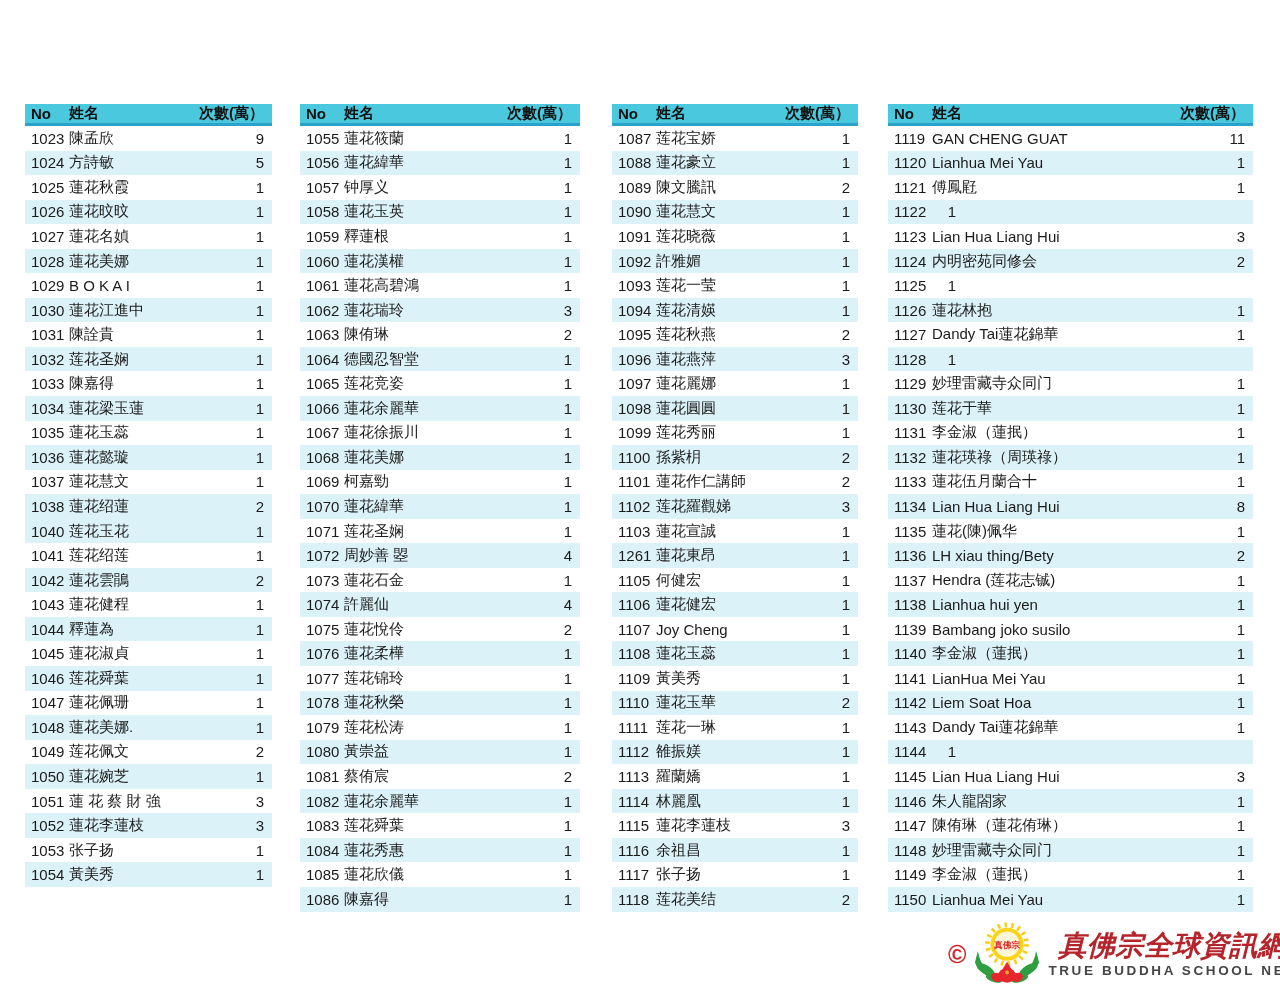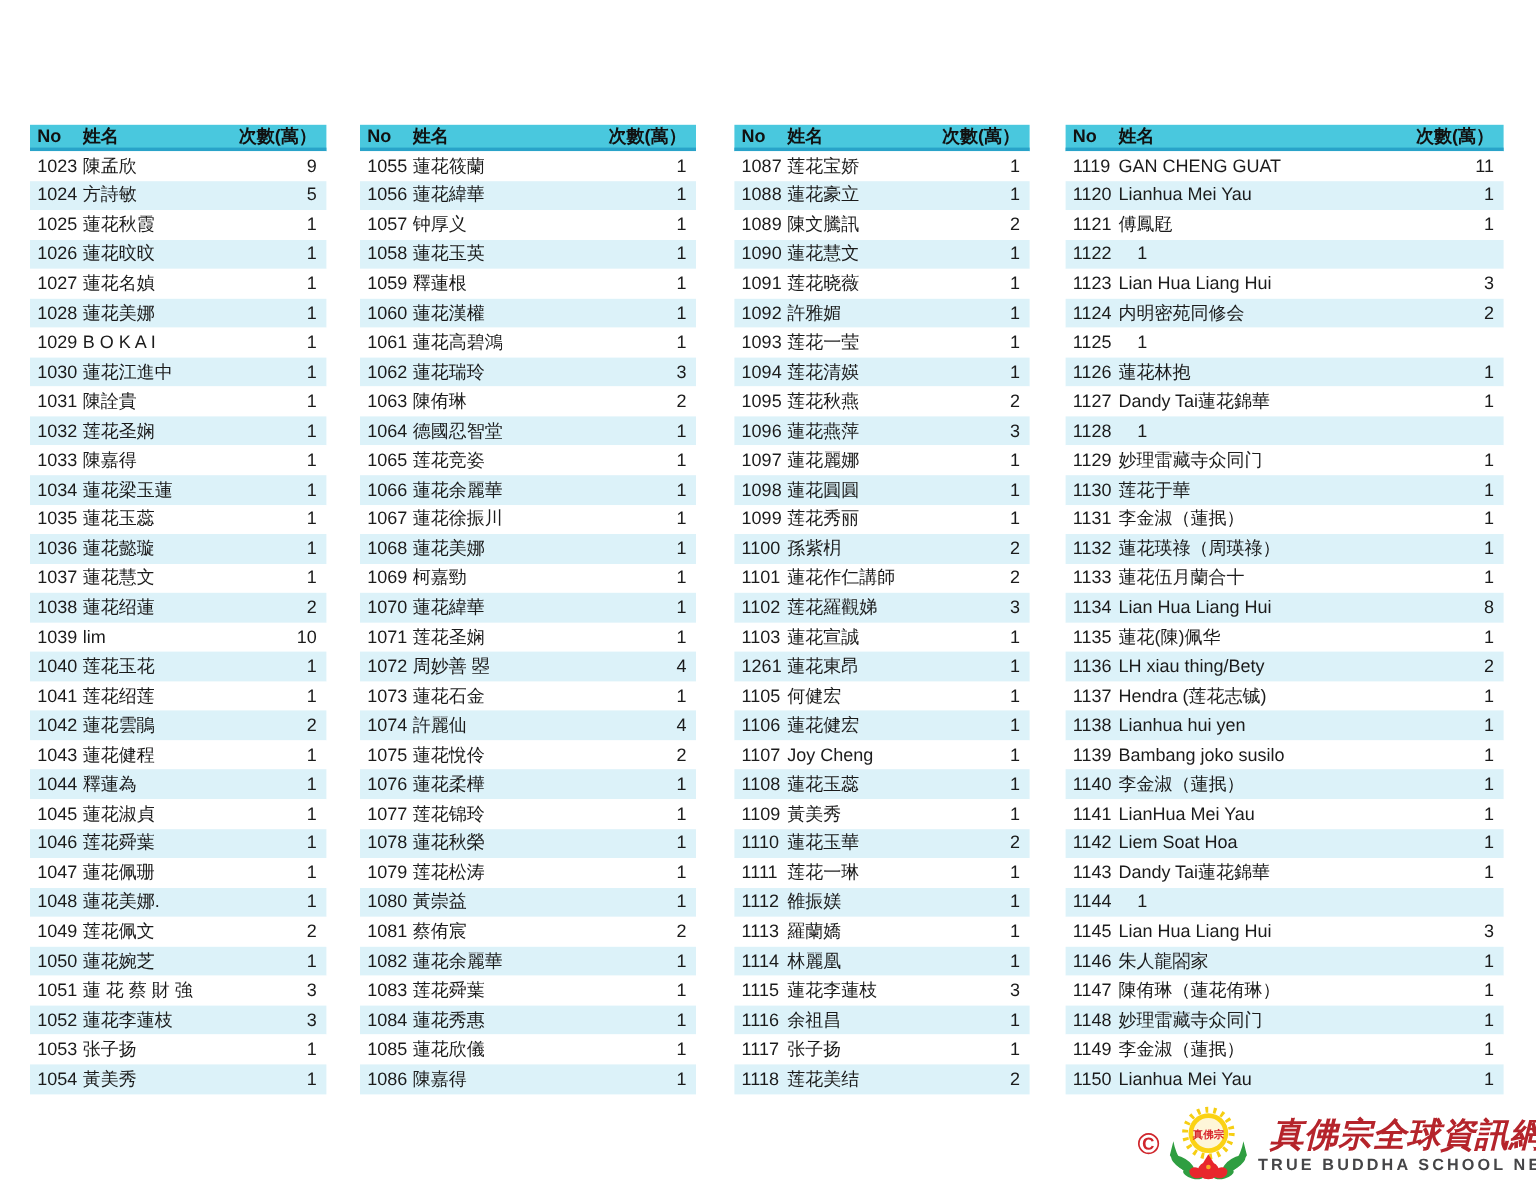--- a/index.html
+++ b/index.html
@@ -123,25 +123,20 @@
       <div class="row">
         <span class="no">1037</span>
         <span class="name">蓮花慧文</span>
         <span class="count">1</span>
       </div>
       <div class="row alt">
         <span class="no">1038</span>
         <span class="name">蓮花绍蓮</span>
         <span class="count">2</span>
       </div>
-      <div class="row">
-        <span class="no">1039</span>
-        <span class="name">lim</span>
-        <span class="count">10</span>
-      </div>
       <div class="row alt">
         <span class="no">1040</span>
         <span class="name">莲花玉花</span>
         <span class="count">1</span>
       </div>
       <div class="row">
         <span class="no">1041</span>
         <span class="name">莲花绍莲</span>
         <span class="count">1</span>
       </div>

